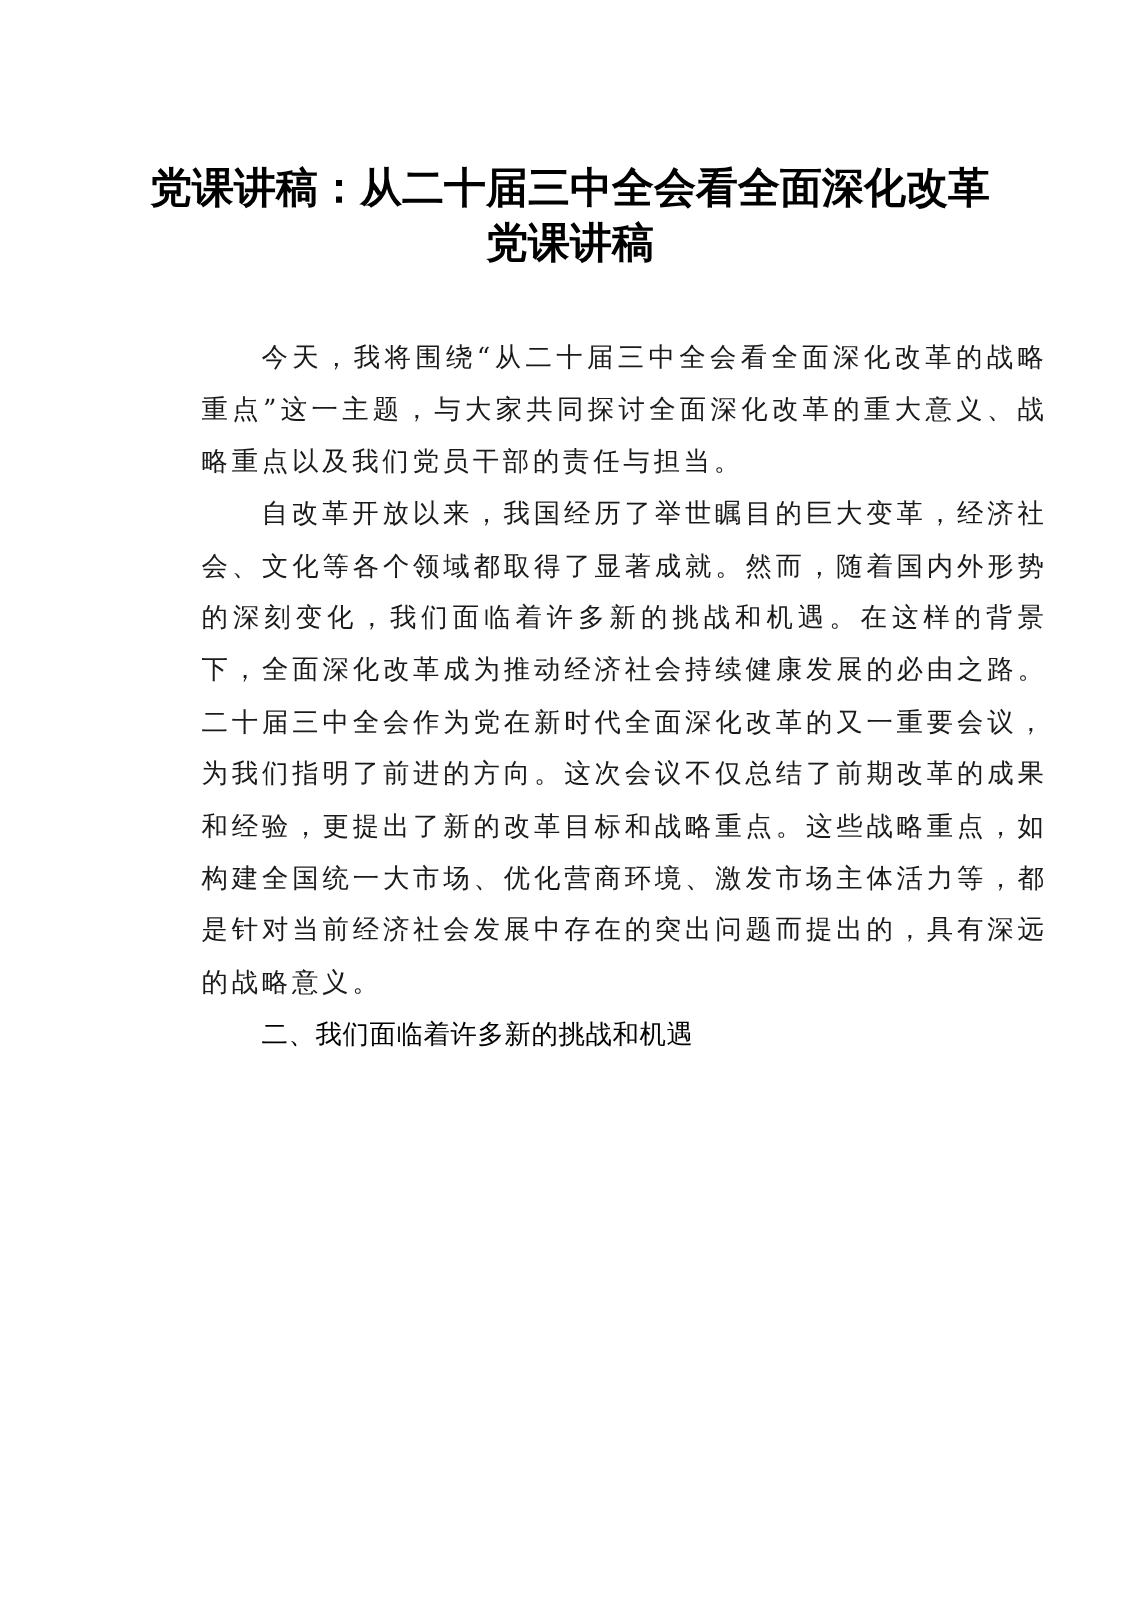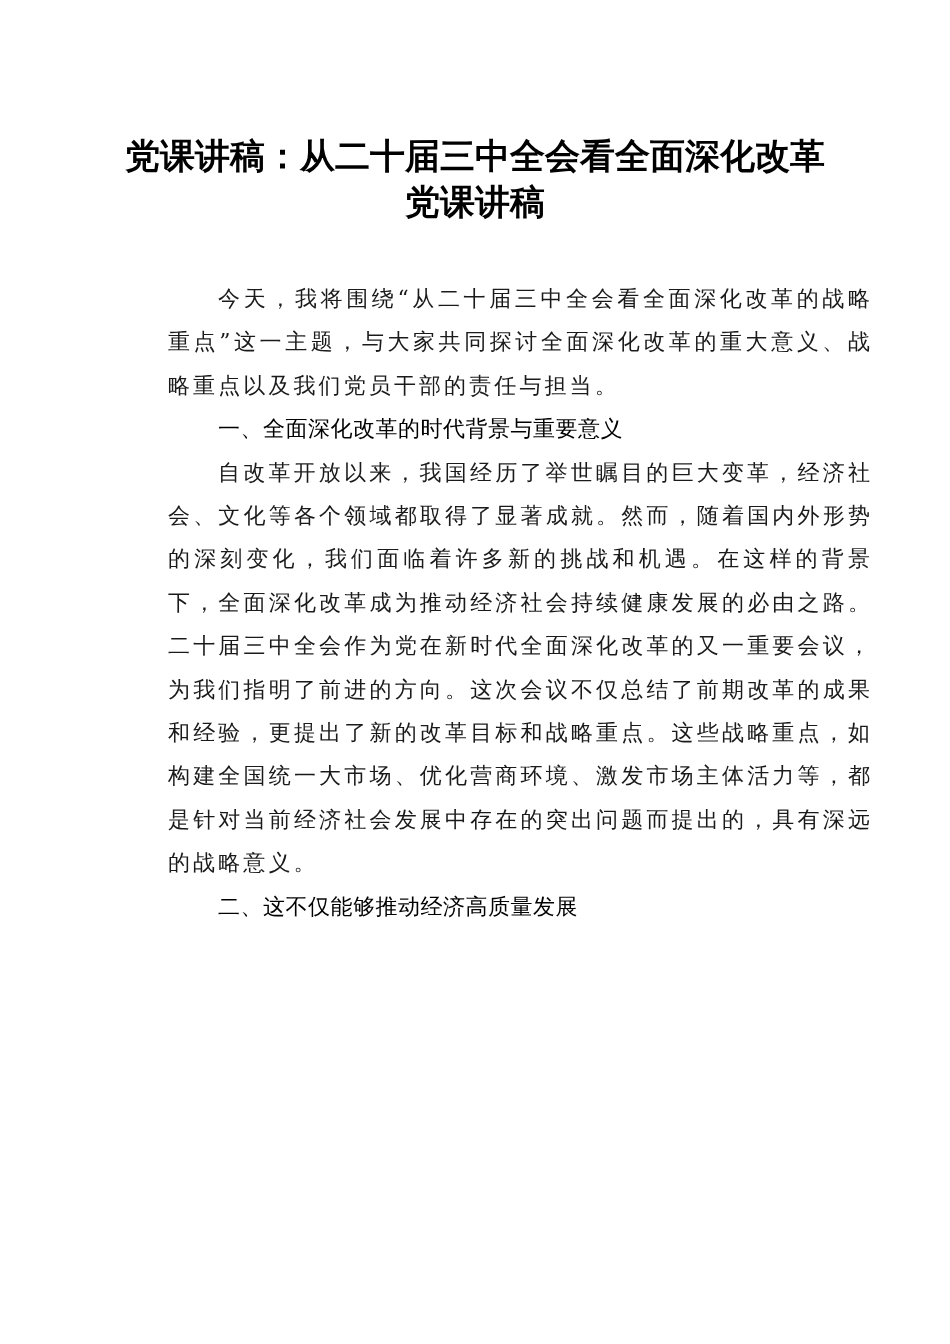--- a/index.html
+++ b/index.html
@@ -65,17 +65,16 @@
 <body>
 
 <div class="page">
   <div class="title">
     <div>党课讲稿：从二十届三中全会看全面深化改革</div>
     <div>党课讲稿</div>
   </div>
 
   <div class="body">
     <p class="para">今天，我将围绕“从二十届三中全会看全面深化改革的战略重点”这一主题，与大家共同探讨全面深化改革的重大意义、战略重点以及我们党员干部的责任与担当。</p>
-    <p class="heading">一、全面深化改革的时代背景与重要意义</p>
     <p class="para">自改革开放以来，我国经历了举世瞩目的巨大变革，经济社会、文化等各个领域都取得了显著成就。然而，随着国内外形势的深刻变化，我们面临着许多新的挑战和机遇。在这样的背景下，全面深化改革成为推动经济社会持续健康发展的必由之路。二十届三中全会作为党在新时代全面深化改革的又一重要会议，为我们指明了前进的方向。这次会议不仅总结了前期改革的成果和经验，更提出了新的改革目标和战略重点。这些战略重点，如构建全国统一大市场、优化营商环境、激发市场主体活力等，都是针对当前经济社会发展中存在的突出问题而提出的，具有深远的战略意义。</p>
-    <p class="heading">二、这不仅能够推动经济高质量发展</p>
+    <p class="heading">二、我们面临着许多新的挑战和机遇</p>
   </div>
 </div>
 
 </body></html>

